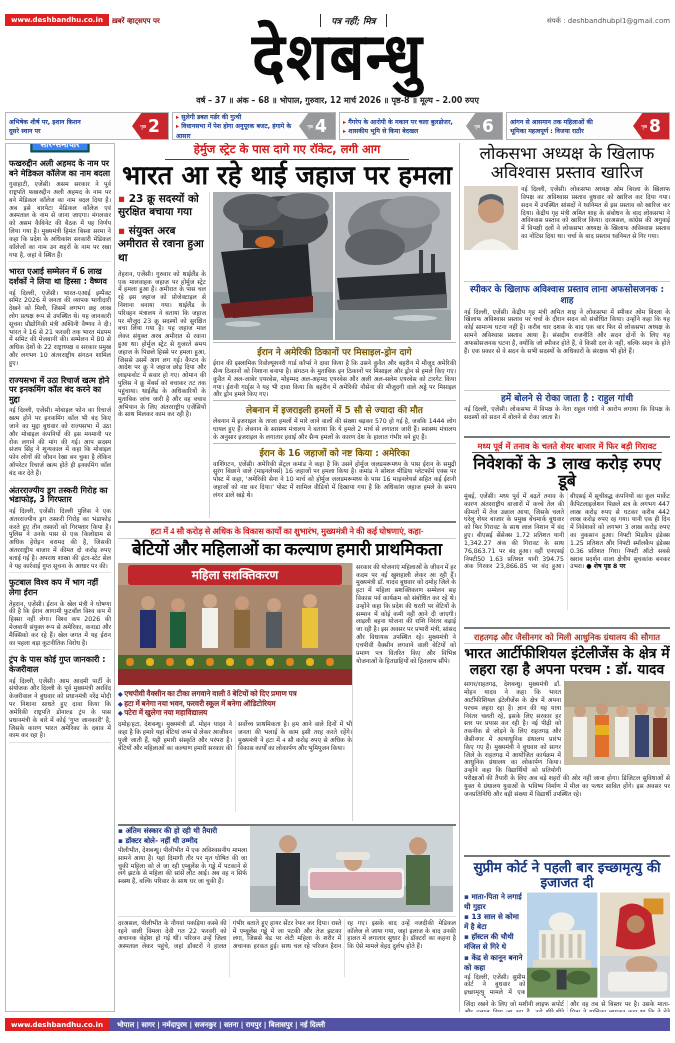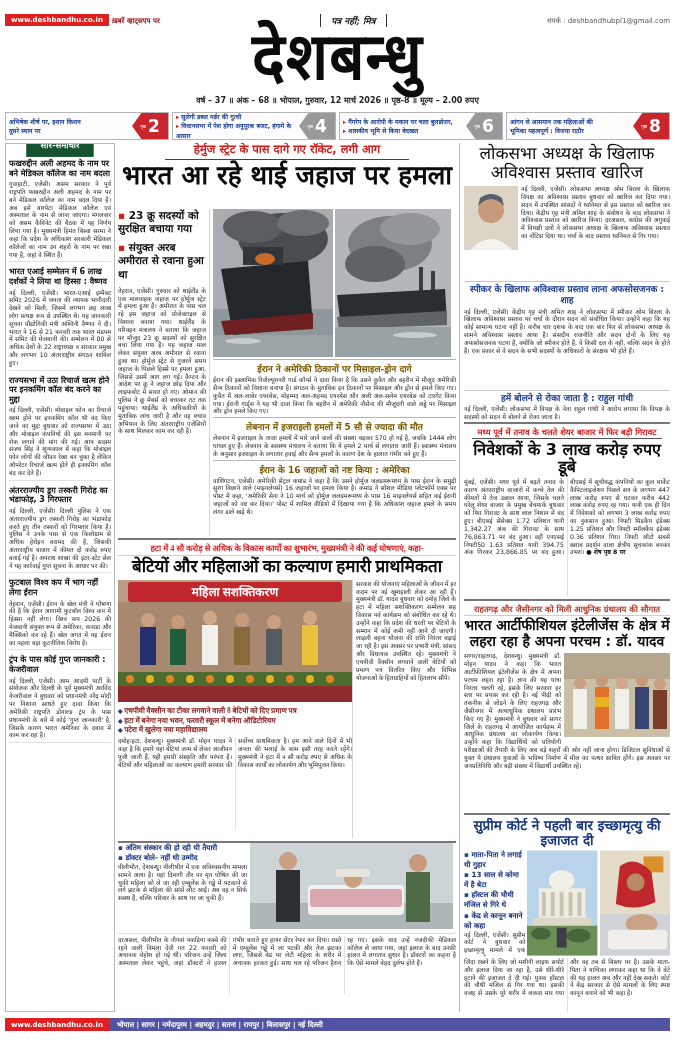--- a/index.html
+++ b/index.html
@@ -22,32 +22,32 @@
   .nav-item{flex:1;border:1px solid #b5b5b5;background:#fdfdfd;display:flex;align-items:stretch;overflow:hidden;}
   .nav-text{flex:1;padding:2px 3px;font-size:6.2px;font-weight:bold;color:#1c3f94;line-height:1.5;display:flex;flex-direction:column;justify-content:center;}
   .nav-b::before{content:"▸ ";color:#d6201f;}
   .nav-arrow{width:36px;display:flex;align-items:center;justify-content:center;gap:2px;color:#fff;
              clip-path:polygon(26% 0,100% 0,100% 100%,26% 100%,0 50%);}
   .arr-red{background:#c9252c;} .arr-gray{background:#97999b;}
   .nav-pg{font-size:5px;} .nav-num{font-size:17px;font-weight:bold;line-height:1;}
   
   .content{position:absolute;top:143px;left:5px;right:5px;height:869px;overflow:hidden;}
   .col-left{position:absolute;left:0;top:0;bottom:0;width:110px;border:1px solid #b9b9b9;padding:10px 3px 2px;box-sizing:border-box;overflow:hidden;}
-  .sar-badge{position:absolute;top:-1px;left:50%;transform:translate(-50%,-45%);background:#14532d;color:#fff;
-             font-weight:bold;font-size:8.5px;padding:1px 8px;border:6px solid #14532d;white-space:nowrap;}
+  .sar-badge{position:absolute;top:-1px;left:50%;transform:translate(-50%,-45%);background:#3b82f6;color:#fff;
+             font-weight:bold;font-size:8.5px;padding:1px 8px;border:2px solid #14532d;white-space:nowrap;}
   .col-mid{position:absolute;left:113px;top:0;bottom:0;width:338px;overflow:hidden;}
   .col-right{position:absolute;left:454px;top:0;bottom:0;width:211px;border-left:1px solid #b9b9b9;padding-left:4px;box-sizing:border-box;overflow:hidden;}
   
   .body{font-size:6.2px;line-height:1.26;text-align:justify;color:#222;}
   .ltitle{font-size:8px;font-weight:bold;line-height:1.2;margin:5px 0 2px;color:#111;}
   .litem{border-bottom:1px solid #e2e2e2;padding-bottom:3px;}
   
   .kicker{font-size:11.5px;font-weight:bold;color:#d6201f;text-align:center;line-height:1.2;}
   .kicker-rule{width:72%;margin:2px auto 2px;border-bottom:1.3px solid #444;}
-  .m-head{font-size:26px;font-weight:bold;text-align:center;line-height:1.05;color:#0c0c0c;margin-bottom:20px;}
+  .m-head{font-size:26px;font-weight:bold;text-align:center;line-height:1.05;color:#0c0c0c;margin-bottom:3px;}
   .mid-main{display:flex;height:326px;overflow:hidden;}
   .mm-left{width:92px;padding-right:3px;border-right:1px solid #d5d5d5;box-sizing:border-box;overflow:hidden;}
   .mm-right{flex:1;padding-left:3px;overflow:hidden;}
   .mbullet{font-size:10.5px;font-weight:bold;line-height:1.25;color:#111;margin-bottom:6px;}
   .mbullet::before{content:"▪ ";color:#d6201f;}
   .photos{display:flex;gap:2px;height:148px;}
   .photos svg{display:block;}
   .sub{border-top:1px solid #b5b5b5;margin-top:2px;}
   .sub-t{font-size:9px;font-weight:bold;color:#7a5a00;text-align:center;padding:2px 0 1px;}
   
@@ -69,21 +69,21 @@
   .sbullet::before{content:"▪ ";color:#2b3f8c;}
   .amb-photo{flex:1;}
   .amb-body{column-count:3;column-gap:6px;column-rule:1px solid #e0e0e0;height:58px;overflow:hidden;border-top:1px solid #ddd;margin-top:2px;padding-top:2px;}
   
   .r-head{font-size:17px;font-weight:normal;text-align:center;line-height:1.12;color:#0c0c0c;padding:1px 0 3px;}
   .sp-body{height:94px;overflow:hidden;}
   .sp-photo{float:left;width:54px;height:64px;margin:1px 3px 1px 0;}
   .sub-navy{font-size:9px;font-weight:bold;color:#1f3f8f;text-align:center;line-height:1.25;border-top:1px solid #c9c9c9;padding:2px 0 1px;margin-top:2px;}
   .shah-body{height:80px;overflow:hidden;}
   .rahul-body{height:14px;overflow:hidden;}
-  .r-sec{border-top:2px solid #777;margin-top:3px;}
+  .r-sec{border-top:2px solid #777;margin-top:17px;}
   .mk-kicker{font-size:8.3px;font-weight:bold;color:#d6201f;text-align:center;padding:2px 0 1px;}
   .mk-rule{width:92%;margin:0 auto 1px;border-bottom:1px solid #555;}
   .mk-head{font-size:16px;font-weight:bold;text-align:center;line-height:1.1;padding:1px 0 2px;color:#0c0c0c;}
   .mk-body{column-count:2;column-gap:6px;column-rule:1px solid #e0e0e0;height:118px;overflow:hidden;}
   .cont{font-weight:bold;color:#111;}
   .ai-kicker{font-size:8.3px;font-weight:bold;color:#b03a2a;text-align:center;padding:2px 0 1px;border-bottom:1px solid #cfcfcf;}
   .ai-head{font-size:14px;font-weight:bold;text-align:center;line-height:1.12;padding:2px 0 3px;color:#0c0c0c;}
   .ai-body{height:158px;overflow:hidden;}
   .ai-photo{float:right;width:106px;height:84px;margin:1px 0 2px 3px;}
   .sc-head{font-size:13.5px;font-weight:bold;text-align:center;color:#17357f;line-height:1.1;padding:3px 0 2px;}
@@ -401,15 +401,15 @@
             <rect x="8" y="80" width="60" height="20" rx="4" fill="#f0efeb"></rect>
           </svg>
         </div>
         <div class="sc-body body">जिंदा रखने के लिए जो मशीनी लाइफ सपोर्ट और इलाज दिया जा रहा है, उसे धीरे-धीरे हटाने की इजाजत दे दी गई। युवक हॉस्टल की चौथी मंजिल से गिर गया था। इसकी वजह से उसके पूरे शरीर में लकवा मार गया और वह तब से बिस्तर पर है। उसके माता-पिता ने याचिका लगाकर कहा था कि वे बेटे की यह हालत अब और नहीं देख सकते। कोर्ट ने केंद्र सरकार से ऐसे मामलों के लिए स्पष्ट कानून बनाने को भी कहा है।</div>
       </div>
     </div>
   </div>
 
   <div class="footer">
     <div class="f-url">www.deshbandhu.co.in</div>
-    <div class="f-cities">भोपाल  |  सागर  |  नर्मदापुरम  |  अहमदुर  |  सतना  |  रायपुर  |  बिलासपुर  |  नई दिल्ली</div>
+    <div class="f-cities">भोपाल  |  सागर  |  नर्मदापुरम  |  सजनकुर  |  सतना  |  रायपुर  |  बिलासपुर  |  नई दिल्ली</div>
   </div>
 </div>
 
 </body></html>

